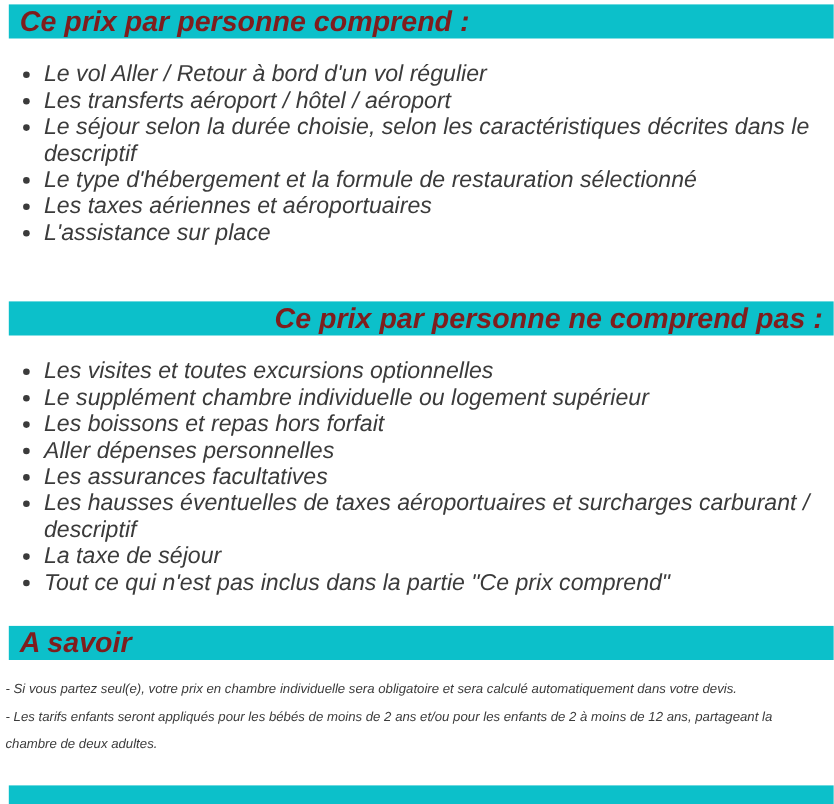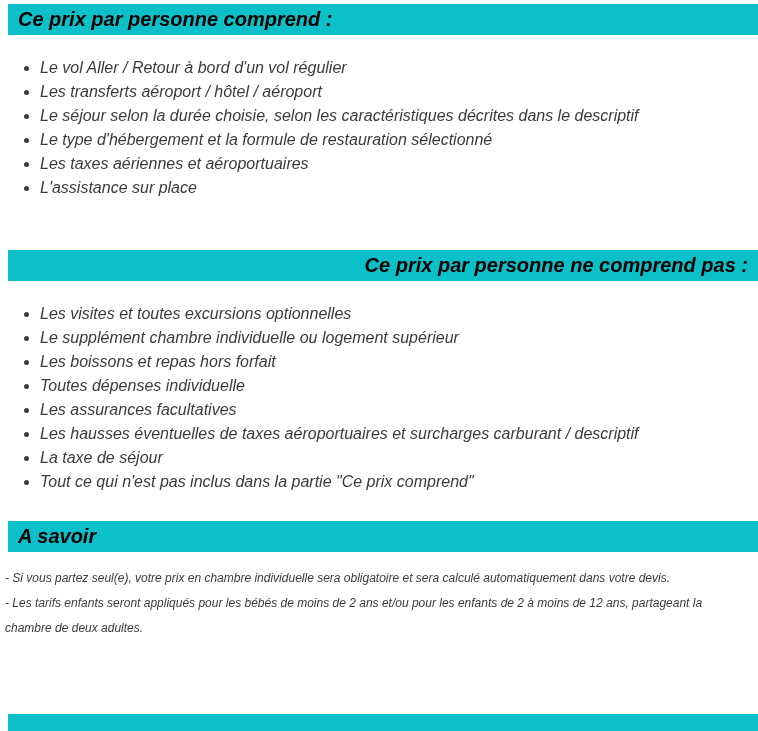--- a/index.html
+++ b/index.html
@@ -13,35 +13,35 @@
     position: relative;
     background: #ffffff;
     overflow: hidden;
     font-family: "Liberation Sans", sans-serif;
     font-style: italic;
     color: #3b3b3b;
   }
   .section-header {
     margin: 0 0 0 8px;
     background: var(--accent, #0cc0ca);
-    color: #000000;
+    color: #7f1d1d;
     font-weight: bold;
     font-style: italic;
-    font-size: 20px;
+    font-size: 26px;
     line-height: 22px;
     padding: 4px 10px 5px 10px;
   }
   .header-1 { margin-top: 4px; }
   .header-2 { margin-top: 50px; text-align: right; }
   .header-3 { margin-top: 27px; }
   ul.bullet-list {
     margin: 21px 10px 0 0;
     padding: 0 0 0 40px;
     list-style: disc;
-    font-size: 16px;
+    font-size: 21px;
     line-height: 24px;
   }
   ul.bullet-list li {
     padding: 0;
     margin: 0;
   }
   .notes {
     margin: 14px 8px 0 5px;
     font-size: 12px;
     line-height: 25px;
@@ -78,21 +78,21 @@
   </ul>
 
   <div class="section-header header-2">
     <span>Ce prix par personne ne comprend pas :</span>
   </div>
 
   <ul class="bullet-list">
     <li>Les visites et toutes excursions optionnelles</li>
     <li>Le supplément chambre individuelle ou logement supérieur</li>
     <li>Les boissons et repas hors forfait</li>
-    <li>Toutes dépenses individuelle</li>
+    <li>Aller dépenses personnelles</li>
     <li>Les assurances facultatives</li>
     <li>Les hausses éventuelles de taxes aéroportuaires et surcharges carburant / descriptif</li>
     <li>La taxe de séjour</li>
     <li>Tout ce qui n'est pas inclus dans la partie "Ce prix comprend"</li>
   </ul>
 
   <div class="section-header header-3">
     <span>A savoir</span>
   </div>
 

